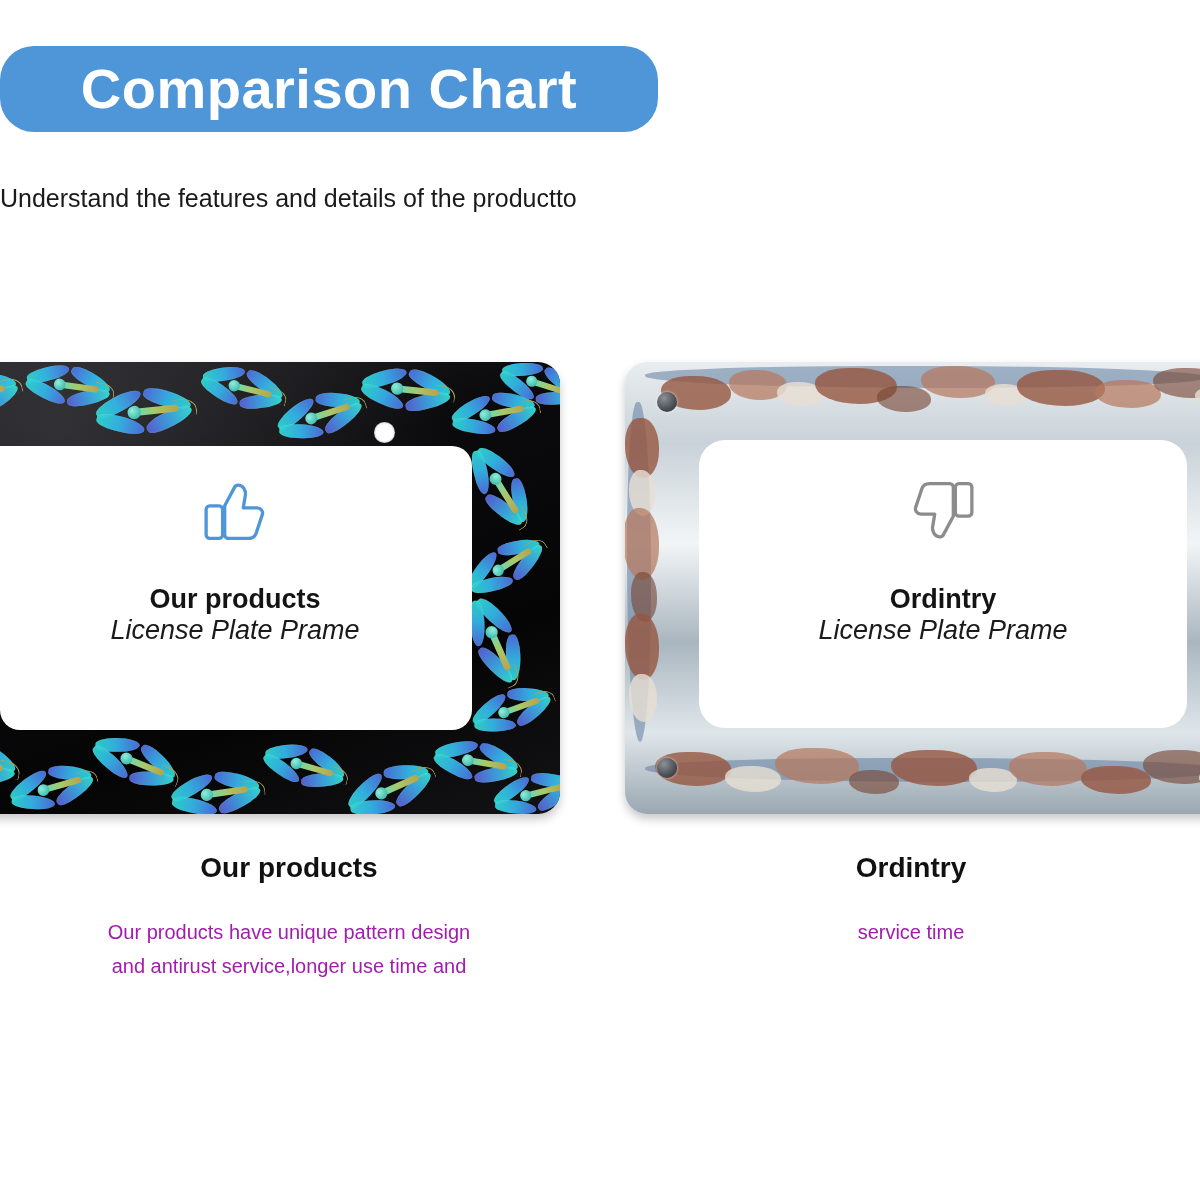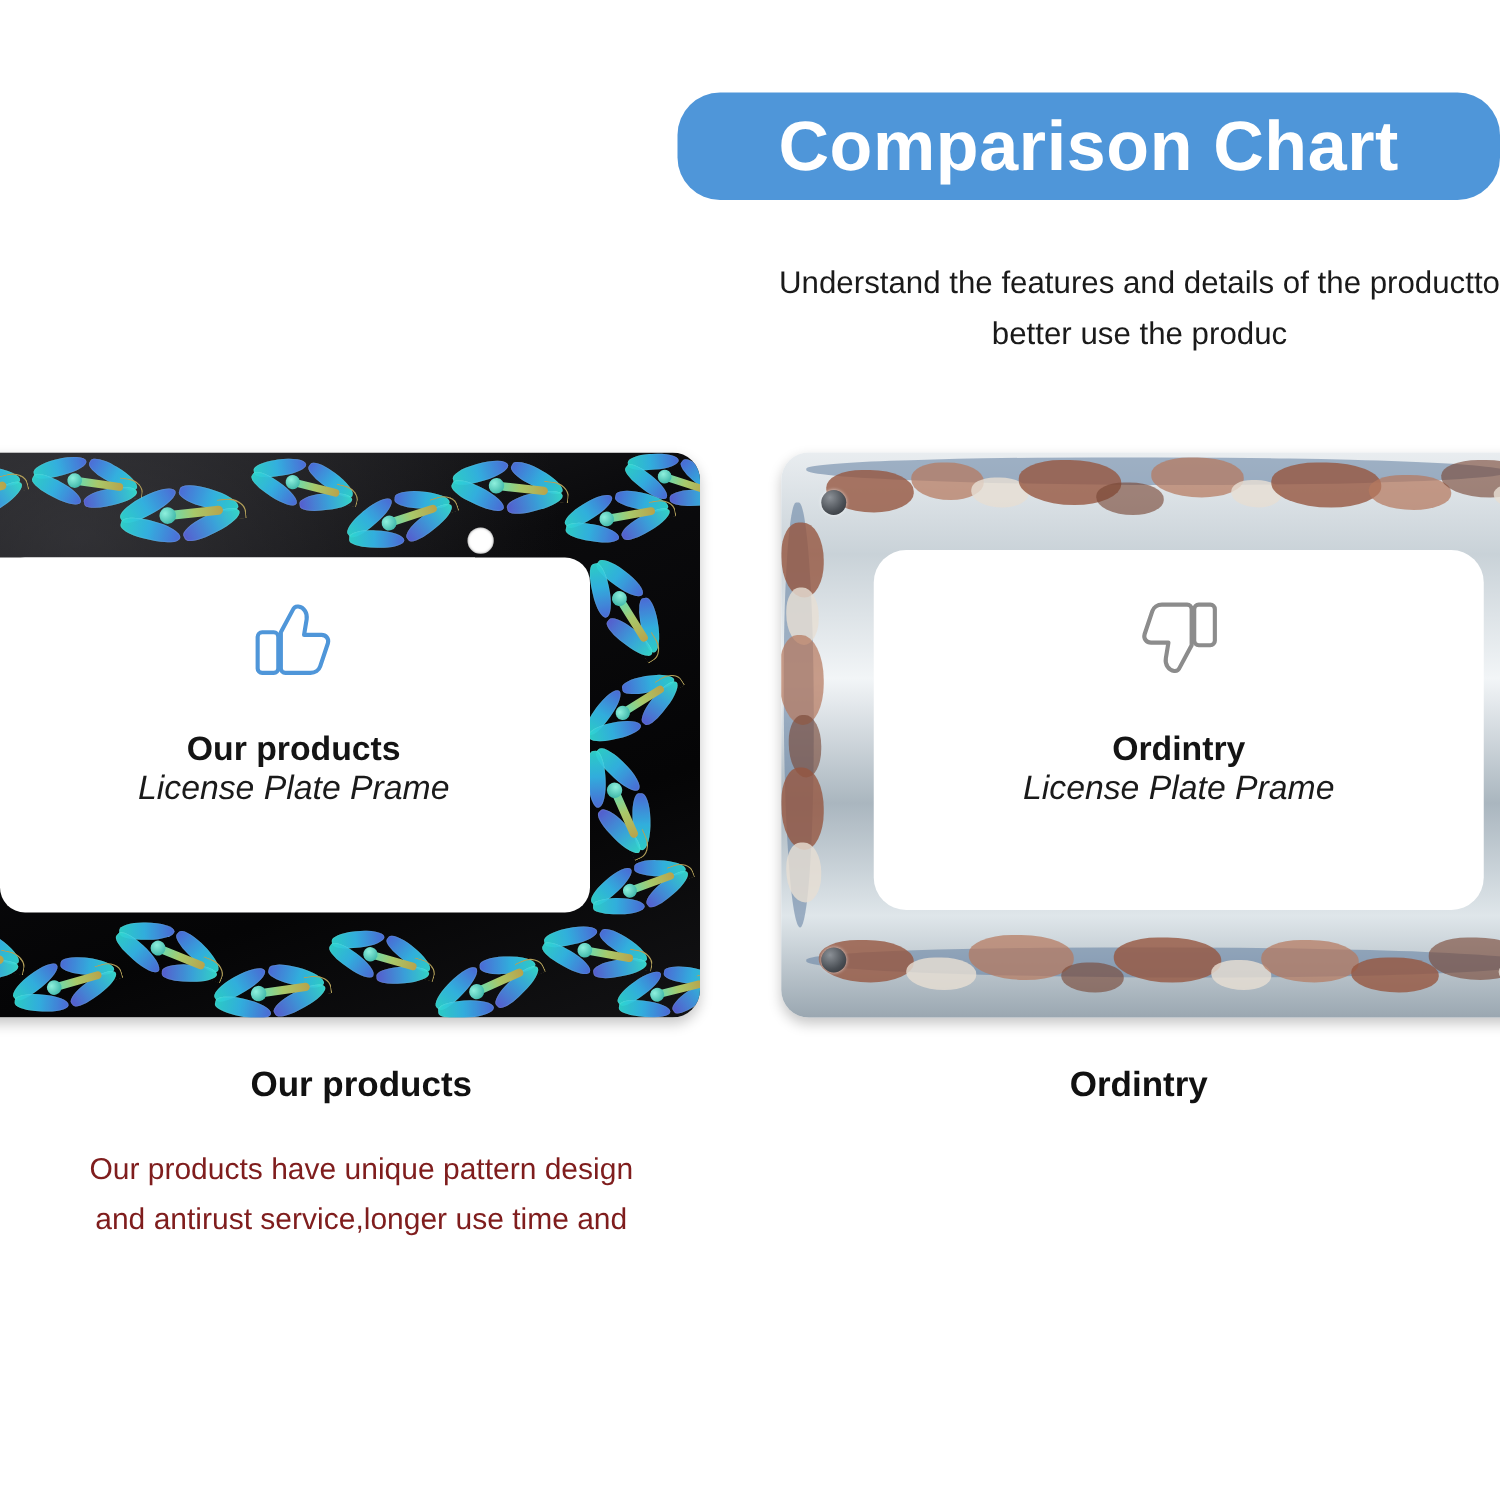--- a/index.html
+++ b/index.html
@@ -9,24 +9,24 @@
     height: 1200px;
     background: #ffffff;
     font-family: "Liberation Sans", sans-serif;
     overflow: hidden;
     position: relative;
   }
 
   
   .header {
     width: 100%;
-    padding-top: 74px;
+    padding-top: 46px;
     display: flex;
     flex-direction: column;
-    align-items: flex-end;
+    align-items: flex-start;
   }
 
   .title-banner {
     width: 658px;
     height: 86px;
     background: #4F96D9;
     border-radius: 34px;
     display: flex;
     align-items: center;
     justify-content: center;
@@ -231,36 +231,35 @@
   .desc-col.left  { padding-left: 18px; padding-right: 40px; }
   .desc-col.right { padding-left: 40px; padding-right: 18px; }
 
   .desc-title {
     font-size: 28px;
     font-weight: bold;
     color: #111111;
   }
   .desc-body {
     margin-top: 32px;
-    font-size: 24px;
+    font-size: 20px;
     line-height: 1.68;
-    color: #7f1d1d;
+    color: #a21caf;
   }
   .desc-body span { display: block; }
 </style>
 </head>
 <body>
 
 <div class="header">
   <div class="title-banner">
     <div class="title-text">Comparison Chart</div>
   </div>
   <div class="subtitle">
     <span>Understand the features and details of the productto</span>
-    <span>better use the produc</span>
   </div>
 </div>
 
 <div class="compare-band">
 
   <div class="product-col left">
     <div class="plate-frame frame-dragonfly">
 
       <div class="dfly-layer">
 
@@ -519,15 +518,16 @@
     <div class="desc-title">Our products</div>
     <div class="desc-body">
       <span>Our products have unique pattern design</span>
       <span>and antirust service,longer use time and</span>
     </div>
   </div>
 
   <div class="desc-col right">
     <div class="desc-title">Ordintry</div>
     <div class="desc-body">
+      <span>service time</span>
     </div>
   </div>
 </div>
 
 </body></html>

